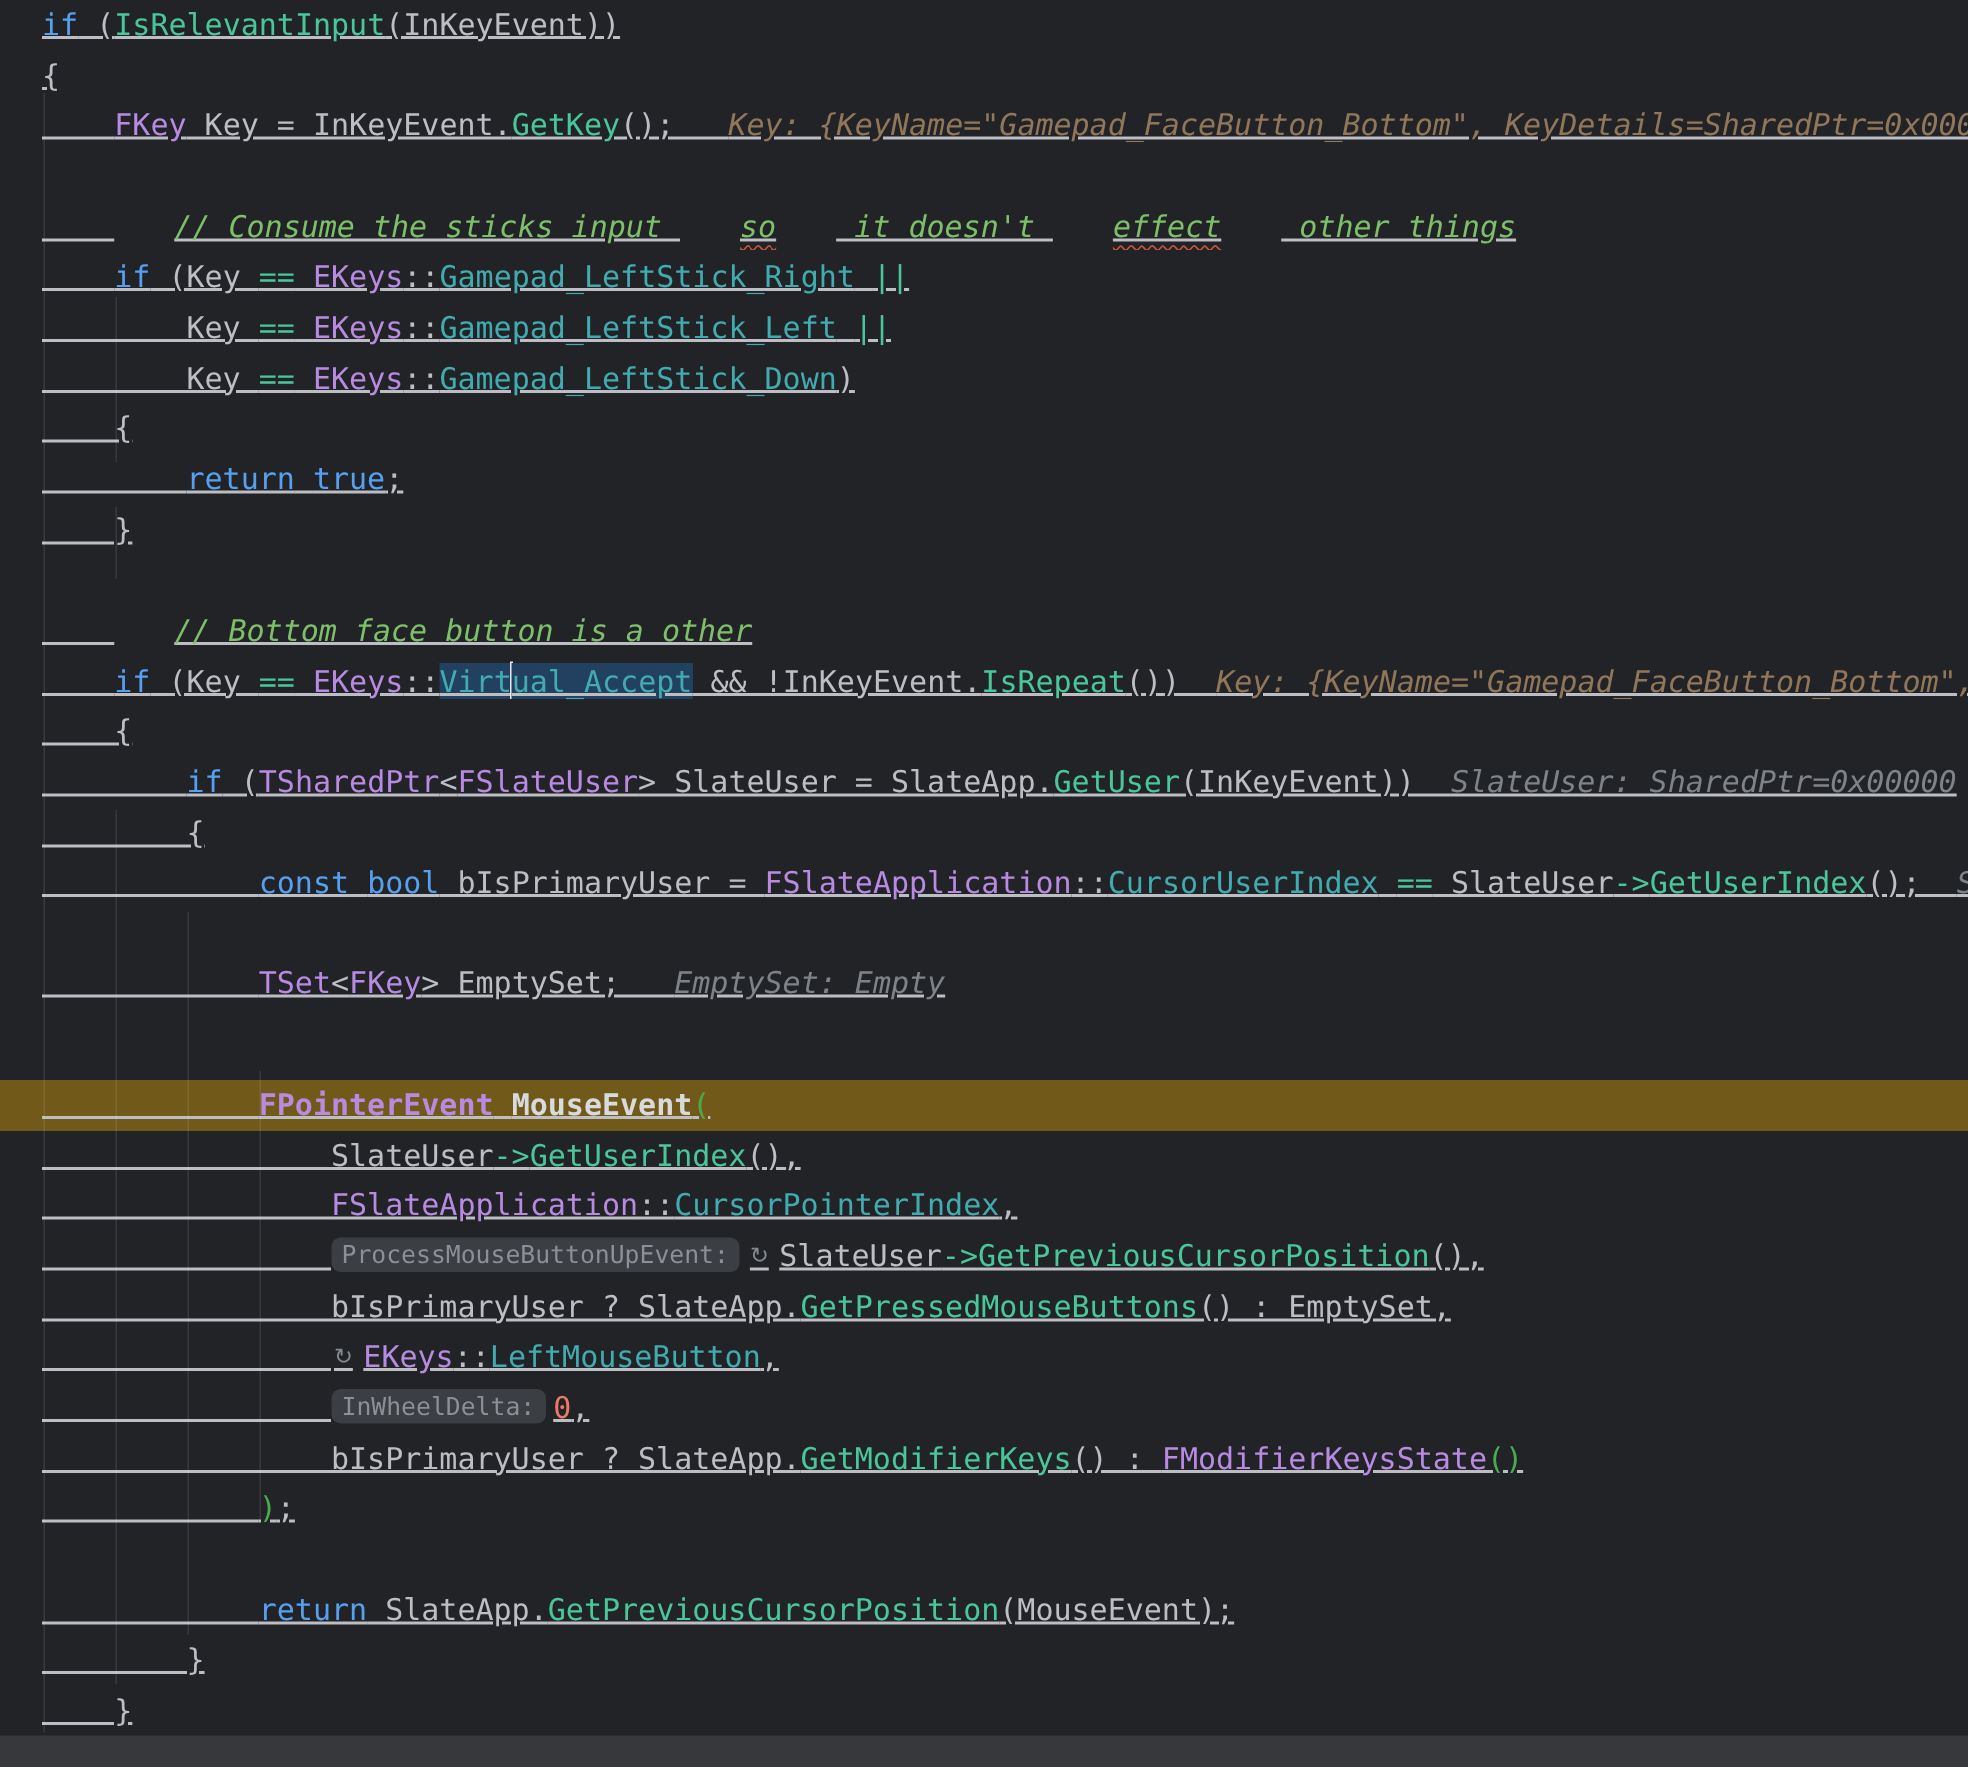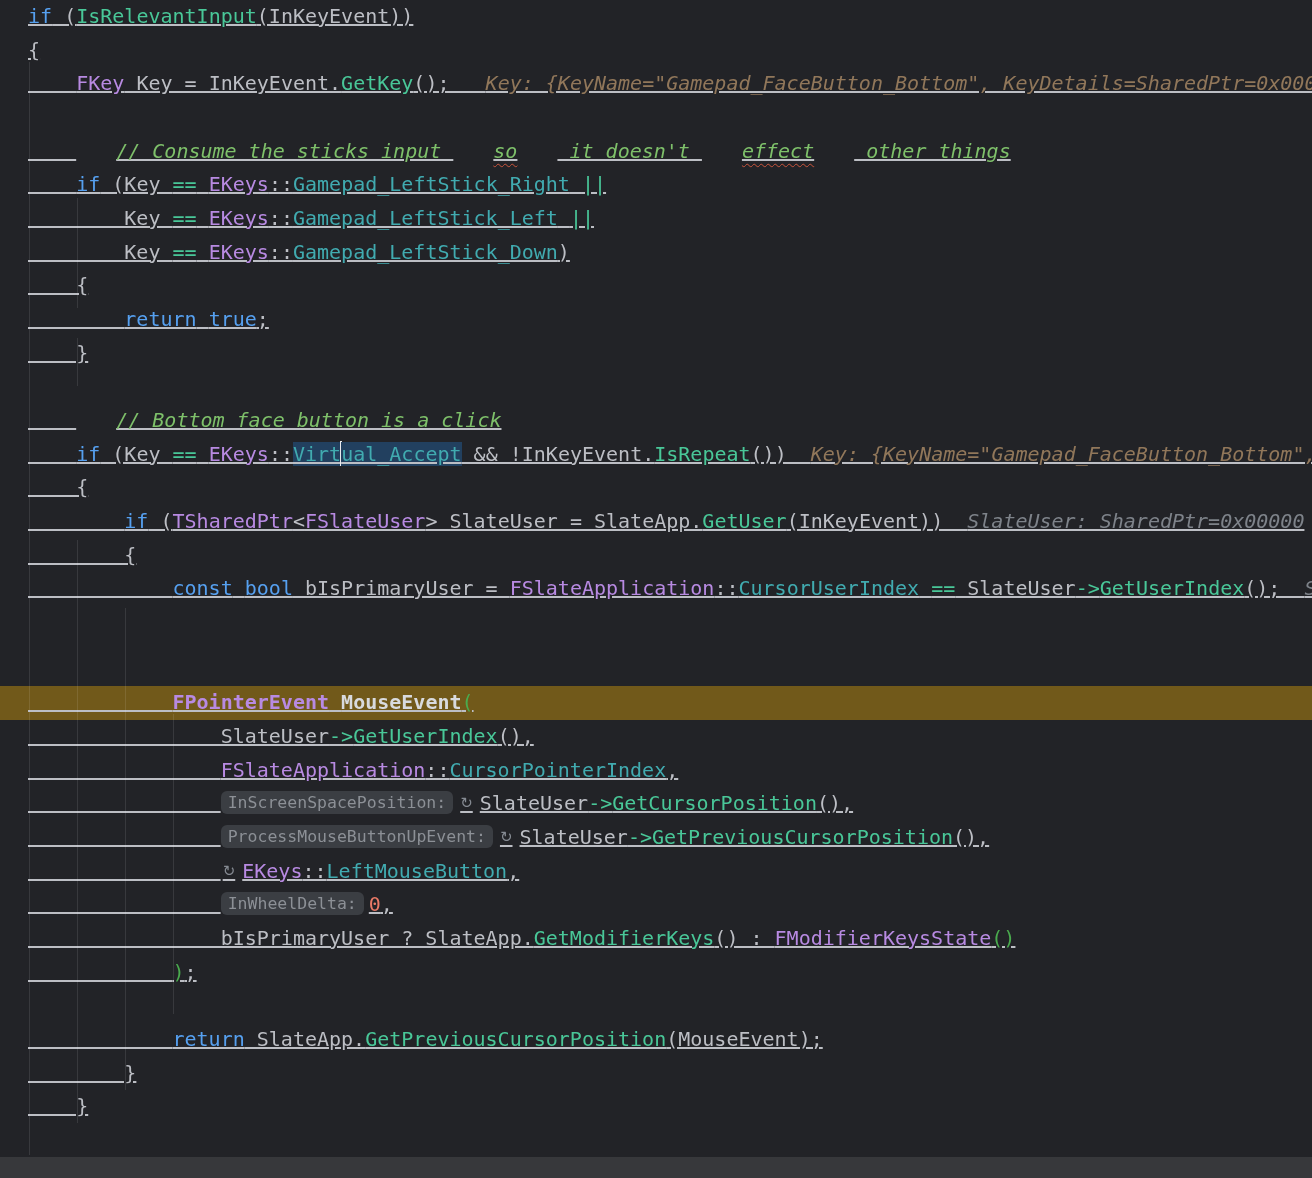--- a/index.html
+++ b/index.html
@@ -82,32 +82,33 @@
       <div class="line"><span class="d">    </span><span class="ty">FKey</span><span class="d"> Key = InKeyEvent.</span><span class="fn">GetKey</span><span class="d">();   </span><span class="ht">Key: {KeyName="Gamepad_FaceButton_Bottom", KeyDetails=SharedPtr=0x0000</span></div>
       <div class="line"></div>
       <div class="line"><span class="d">    </span><span class="cmt">// Consume the sticks input </span><span class="cmt sq">so</span><span class="cmt"> it doesn't </span><span class="cmt sq">effect</span><span class="cmt"> other things</span></div>
       <div class="line"><span class="d">    </span><span class="kw">if</span><span class="d"> (Key </span><span class="fn">==</span><span class="d"> </span><span class="ty">EKeys</span><span class="d">::</span><span class="cn">Gamepad_LeftStick_Right</span><span class="d"> </span><span class="fn">||</span></div>
       <div class="line"><span class="d">        Key </span><span class="fn">==</span><span class="d"> </span><span class="ty">EKeys</span><span class="d">::</span><span class="cn">Gamepad_LeftStick_Left</span><span class="d"> </span><span class="fn">||</span></div>
       <div class="line"><span class="d">        Key </span><span class="fn">==</span><span class="d"> </span><span class="ty">EKeys</span><span class="d">::</span><span class="cn">Gamepad_LeftStick_Down</span><span class="d">)</span></div>
       <div class="line"><span class="d">    {</span></div>
       <div class="line"><span class="d">        </span><span class="kw">return</span><span class="d"> </span><span class="kw">true</span><span class="d">;</span></div>
       <div class="line"><span class="d">    }</span></div>
       <div class="line"></div>
-      <div class="line"><span class="d">    </span><span class="cmt">// Bottom face button is a click</span></div>
+      <div class="line"><span class="d">    </span><span class="cmt">// Bottom face button is a other</span></div>
       <div class="line"><span class="d">    </span><span class="kw">if</span><span class="d"> (Key </span><span class="fn">==</span><span class="d"> </span><span class="ty">EKeys</span><span class="d">::</span><span class="cn sel">Virt</span><span class="caret"></span><span class="cn sel">ual_Accept</span><span class="d"> &amp;&amp; !InKeyEvent.</span><span class="fn">IsRepeat</span><span class="d">())  </span><span class="ht">Key: {KeyName="Gamepad_FaceButton_Bottom",</span></div>
       <div class="line"><span class="d">    {</span></div>
       <div class="line"><span class="d">        </span><span class="kw">if</span><span class="d"> (</span><span class="ty">TSharedPtr</span><span class="d">&lt;</span><span class="ty">FSlateUser</span><span class="d">&gt; SlateUser = SlateApp.</span><span class="fn">GetUser</span><span class="d">(InKeyEvent))  </span><span class="hg">SlateUser: SharedPtr=0x00000</span></div>
       <div class="line"><span class="d">        {</span></div>
       <div class="line"><span class="d">            </span><span class="kw">const</span><span class="d"> </span><span class="kw">bool</span><span class="d"> bIsPrimaryUser = </span><span class="ty">FSlateApplication</span><span class="d">::</span><span class="cn">CursorUserIndex</span><span class="d"> </span><span class="fn">==</span><span class="d"> SlateUser</span><span class="fn">-&gt;</span><span class="fn">GetUserIndex</span><span class="d">();  </span><span class="hg">S</span></div>
       <div class="line"></div>
+      <div class="line"><span class="d">            </span><span class="ty">TSet</span><span class="d">&lt;</span><span class="ty">FKey</span><span class="d">&gt; EmptySet;   </span><span class="hg">EmptySet: Empty</span></div>
       <div class="line exec"><span class="d">            </span><span class="tyb">FPointerEvent</span><span class="d"> </span><span class="db">MouseEvent</span><span class="pg">(</span></div>
       <div class="line"><span class="d">                SlateUser</span><span class="fn">-&gt;</span><span class="fn">GetUserIndex</span><span class="d">(),</span></div>
       <div class="line"><span class="d">                </span><span class="ty">FSlateApplication</span><span class="d">::</span><span class="cn">CursorPointerIndex</span><span class="d">,</span></div>
-      <div class="line"><span class="d">                </span><span class="chip">InScreenSpacePosition:</span><span class="ico">↻</span><span class="d">SlateUser</span><span class="fn">-&gt;</span><span class="fn">GetCursorPosition</span><span class="d">(),</span></div>
       <div class="line"><span class="d">                </span><span class="chip">ProcessMouseButtonUpEvent:</span><span class="ico">↻</span><span class="d">SlateUser</span><span class="fn">-&gt;</span><span class="fn">GetPreviousCursorPosition</span><span class="d">(),</span></div>
+      <div class="line"><span class="d">                bIsPrimaryUser ? SlateApp.</span><span class="fn">GetPressedMouseButtons</span><span class="d">() : EmptySet,</span></div>
       <div class="line"><span class="d">                </span><span class="ico">↻</span><span class="ty">EKeys</span><span class="d">::</span><span class="cn">LeftMouseButton</span><span class="d">,</span></div>
       <div class="line"><span class="d">                </span><span class="chip">InWheelDelta:</span><span class="num">0</span><span class="d">,</span></div>
       <div class="line"><span class="d">                bIsPrimaryUser ? SlateApp.</span><span class="fn">GetModifierKeys</span><span class="d">() : </span><span class="ty">FModifierKeysState</span><span class="pg">()</span></div>
       <div class="line"><span class="d">            </span><span class="pg">)</span><span class="d">;</span></div>
       <div class="line"></div>
       <div class="line"><span class="d">            </span><span class="kw">return</span><span class="d"> SlateApp.</span><span class="fn">GetPreviousCursorPosition</span><span class="d">(MouseEvent);</span></div>
       <div class="line"><span class="d">        }</span></div>
       <div class="line"><span class="d">    }</span></div>
     </div>
 

